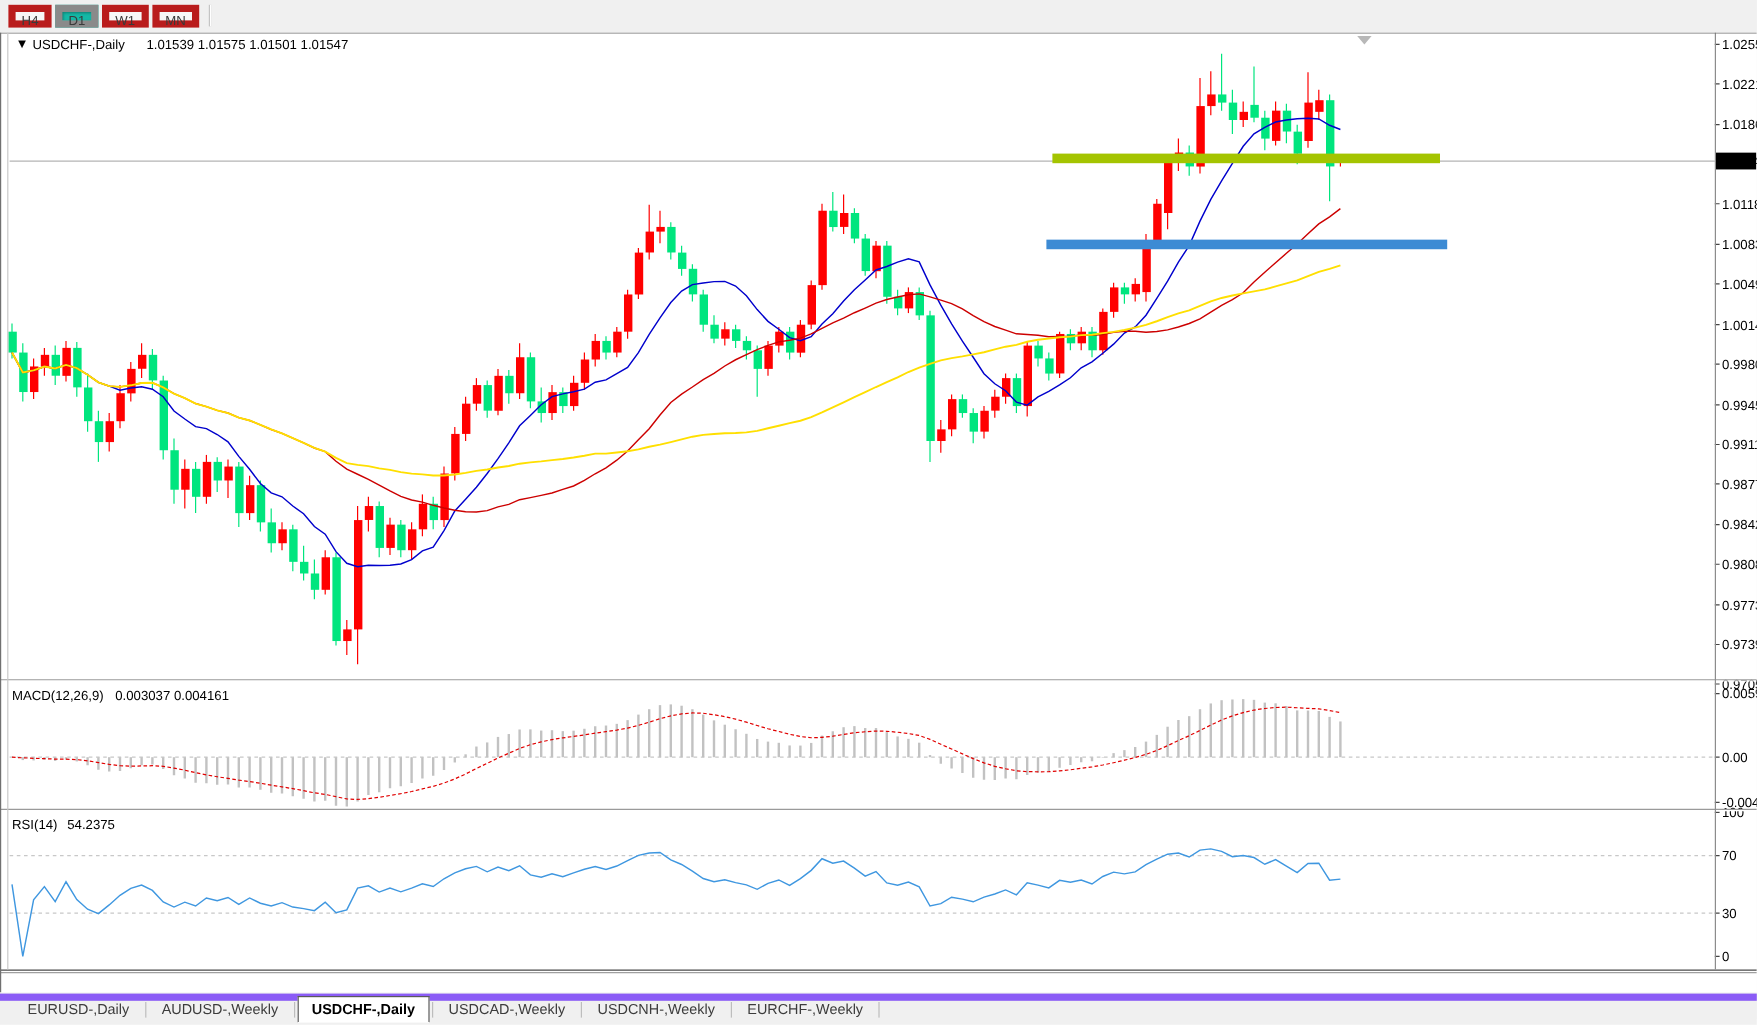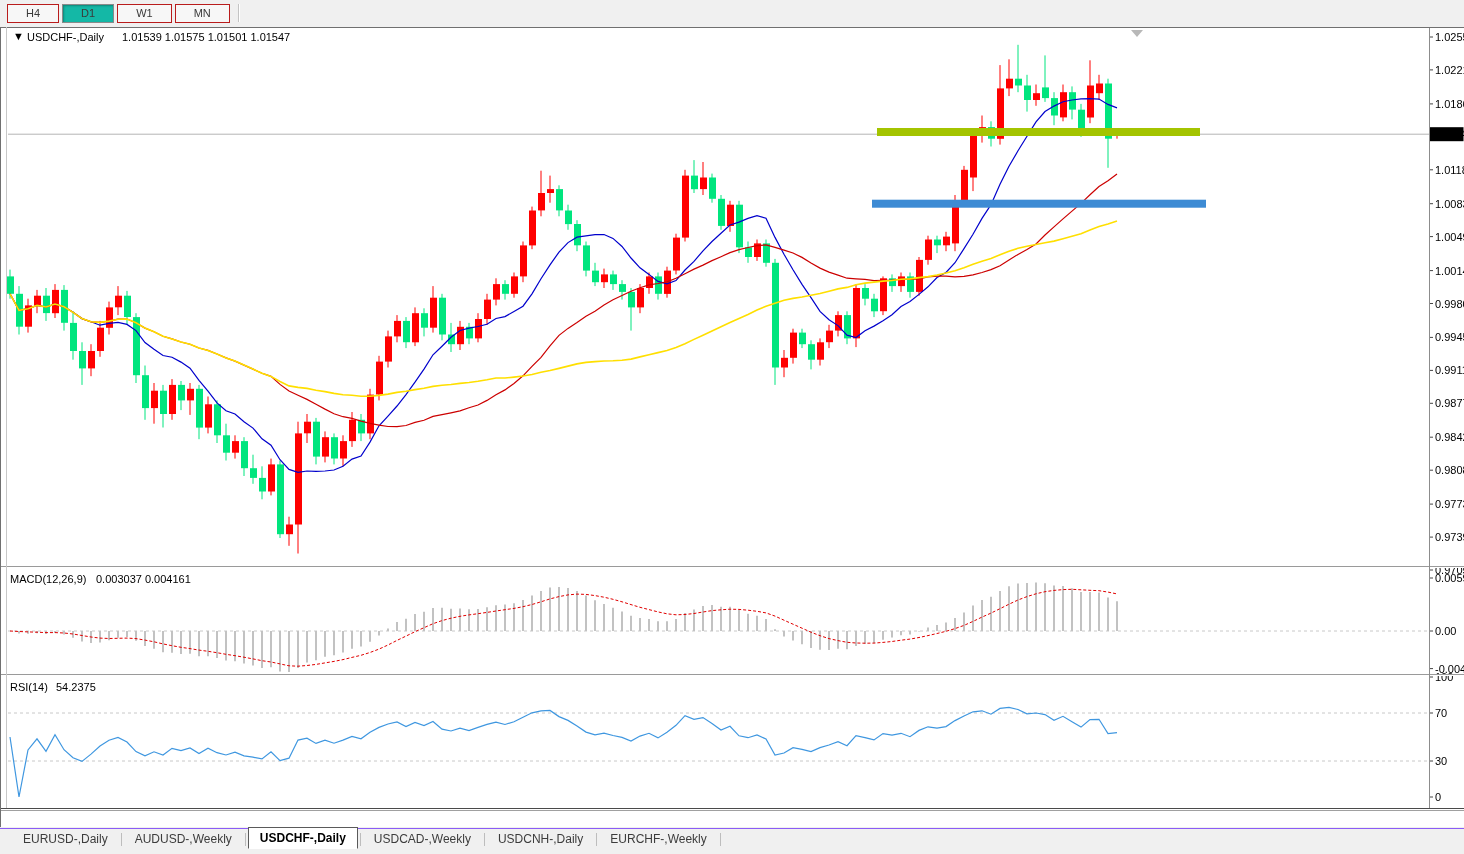--- a/index.html
+++ b/index.html
@@ -7,36 +7,36 @@
     width:1464px;height:854px;overflow:hidden;background:#f0f0f0;
     font-family:"Liberation Sans",sans-serif;font-size:11px;color:#000;
     position:relative;
   }
   
   #toolbar{
     position:absolute;top:0;left:0;width:1464px;height:26px;
     background:#f0f0f0;display:flex;align-items:center;padding-left:7px;box-sizing:border-box;gap:3px;
   }
   .tf-btn{
-    height:19px;min-width:26px;padding:1px 18px;box-sizing:border-box;
-    border:1px solid #b91c1c;background:#f7f7f7;color:#3a3a3a;
+    height:19px;min-width:26px;padding:1px 5px;box-sizing:border-box;
+    border:6px solid #b91c1c;background:#f7f7f7;color:#3a3a3a;
     font-family:"Liberation Sans",sans-serif;font-size:11px;line-height:15px;text-align:center;cursor:default;
   }
   .tf-btn.active{
     background:#14b8a6;border-color:#8a8a8a;box-shadow:inset 1px 1px 2px rgba(0,0,0,.28);
   }
   .tb-sep{width:1px;height:18px;background:#c4c4c4;border-right:1px solid #fff;margin:0 5px;}
   
   #chart-svg{position:absolute;top:27px;left:0;background:#fff;display:block;}
   #chart-svg text{font-family:"Liberation Sans",sans-serif;font-size:11px;fill:#000;}
   .title-text{font-size:12px;}
   
   #tabbar{
     position:absolute;top:828px;left:0;width:1464px;height:21px;
-    background:#f0f0f0;border-top:1px solid #8b5cf6;
+    background:#f0f0f0;border-top:6px solid #8b5cf6;
     display:flex;align-items:center;padding-left:12px;box-sizing:border-box;
   }
   .tab{
     padding:2px 11px;color:#3c3c3c;font-size:12px;line-height:15px;cursor:default;white-space:nowrap;
   }
   .tab.active{
     background:#fff;border:1px solid #5a5a5a;border-bottom:1px solid #fff;
     font-weight:bold;color:#000;margin-top:-2px;padding-top:3px;
   }
   .tab-sep{width:1px;height:13px;background:#bdbdbd;margin:0 2px;}
@@ -542,17 +542,17 @@
 
 <div id="tabbar">
     <div class="tab">EURUSD-,Daily</div>
     <div class="tab-sep"></div>
     <div class="tab">AUDUSD-,Weekly</div>
     <div class="tab-sep"></div>
     <div class="tab active">USDCHF-,Daily</div>
     <div class="tab-sep"></div>
     <div class="tab">USDCAD-,Weekly</div>
     <div class="tab-sep"></div>
-    <div class="tab">USDCNH-,Daily</div>
+    <div class="tab">USDCNH-,Weekly</div>
     <div class="tab-sep"></div>
     <div class="tab">EURCHF-,Weekly</div>
     <div class="tab-sep"></div>
   </div>
 
 </body></html>

